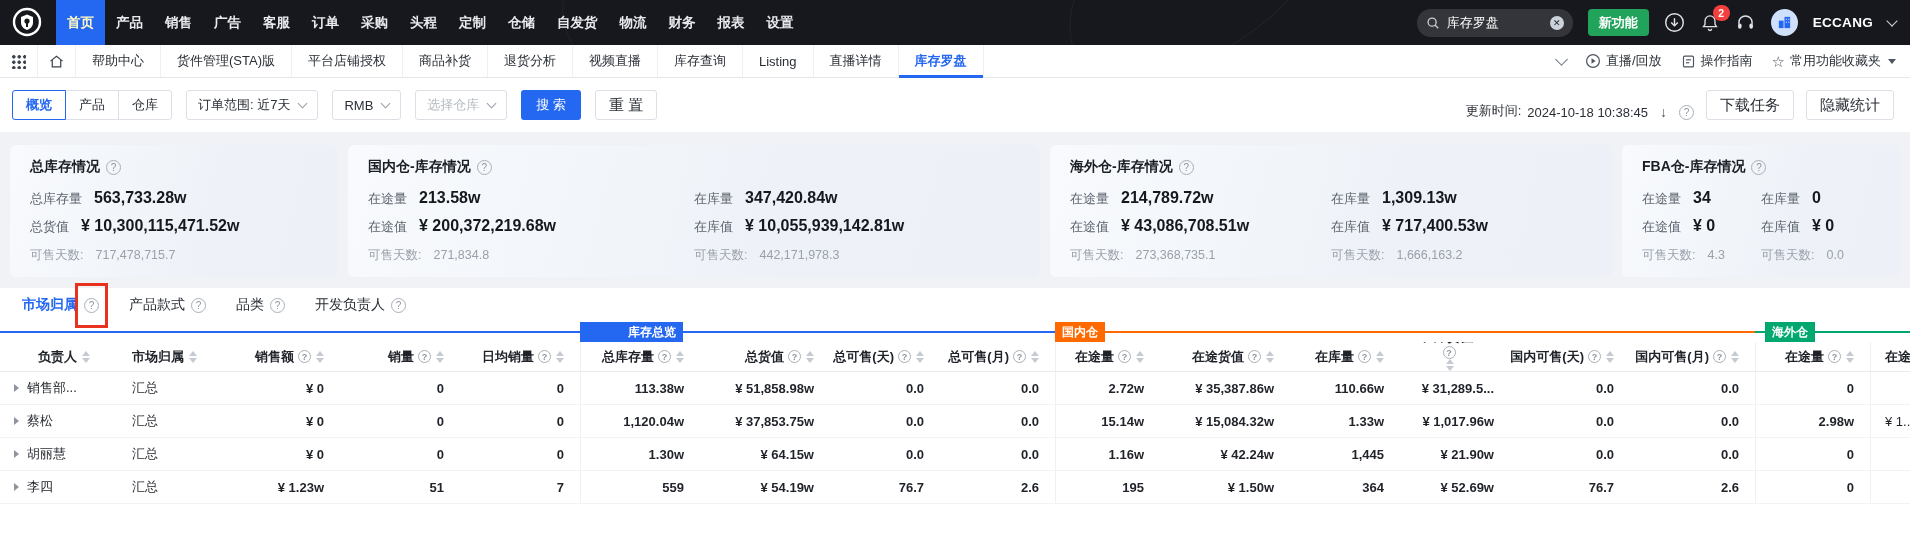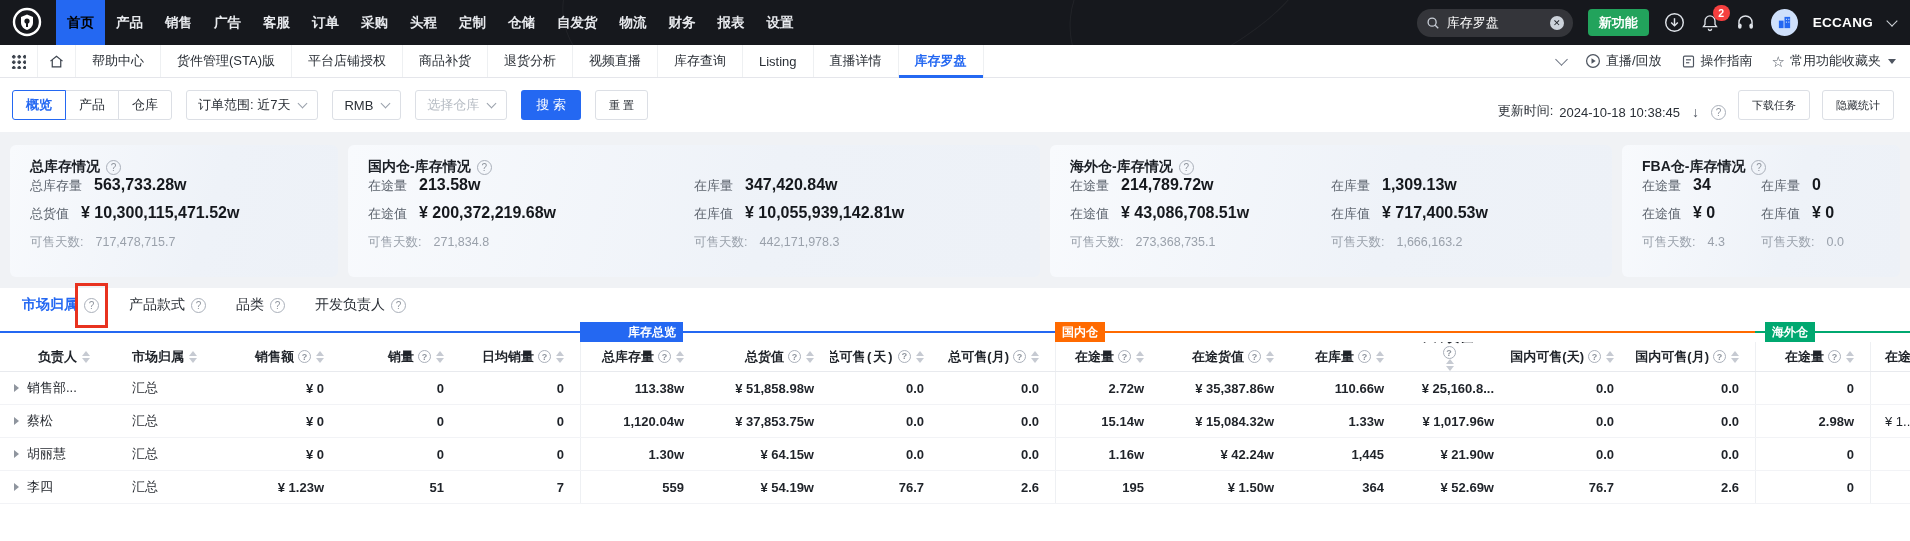--- a/index.html
+++ b/index.html
@@ -8,21 +8,21 @@
   button{font-family:inherit;cursor:pointer}
 
   
   .topbar{height:45px;background:#16181d;display:flex;align-items:stretch;padding:0 14px 0 12px;position:relative;overflow:hidden}
   .topbar::before,.topbar::after{content:"";position:absolute;border:1px solid rgba(255,255,255,.05);border-radius:50%;pointer-events:none}
   .topbar::before{width:760px;height:320px;left:560px;top:-190px;transform:rotate(-7deg)}
   .topbar::after{width:980px;height:400px;right:-140px;top:-140px;transform:rotate(5deg)}
   .logo{width:30px;height:30px;margin:7px 14px 0 0;flex:none;z-index:1}
   .main-nav{display:flex;align-items:stretch;z-index:1}
   .nav-item{display:flex;align-items:center;padding:0 11px;color:#e8eaee;font-size:13.5px;font-weight:600;white-space:nowrap;cursor:pointer}
-  .nav-item.active{background:#2468f2;color:#000000}
+  .nav-item.active{background:#2468f2;color:#fef9c3}
   .topbar-right{margin-left:auto;display:flex;align-items:center;gap:15px;z-index:1}
   .search{display:flex;align-items:center;gap:7px;background:rgba(255,255,255,.13);border-radius:15px;height:28px;padding:0 9px;width:156px}
   .search-input{flex:1;min-width:0;background:transparent;border:none;outline:none;color:#fff;font-size:13px;font-family:inherit}
   .clear-ic{width:14px;height:14px;border-radius:50%;background:#ccd2da;color:#1b1e24;font-size:9px;display:flex;align-items:center;justify-content:center;font-weight:700;flex:none}
   .clear-ic::before{content:"\2715"}
   .btn-green{background:#22a35c;color:#fff;border:none;border-radius:4px;height:27px;padding:0 11px;font-size:13px;font-weight:600}
   .bell-wrap{position:relative;display:flex}
   .badge{position:absolute;top:-8px;right:-10px;background:#f53f3f;color:#fff;border-radius:9px;min-width:17px;height:16px;font-size:10.5px;display:flex;align-items:center;justify-content:center;padding:0 4px;font-weight:700}
   .avatar{width:27px;height:27px;border-radius:50%;background:#cfe0fb;display:flex;align-items:center;justify-content:center;flex:none}
   .acct{color:#fff;font-size:13.5px;font-weight:700;letter-spacing:.3px}
@@ -46,31 +46,31 @@
   .filterbar{height:54px;background:#fff;display:flex;align-items:center;padding:0 16px 0 12px;gap:14px}
   .seg{display:flex}
   .seg-btn{height:30px;padding:0 13px;display:flex;align-items:center;font-size:13px;border:1px solid #dcdfe5;background:#fff;color:#2a2f36;margin-left:-1px}
   .seg-btn:first-child{border-radius:3px 0 0 3px;margin-left:0}
   .seg-btn:last-child{border-radius:0 3px 3px 0}
   .seg-btn.active{border-color:#2468f2;color:#2468f2;font-weight:600;position:relative;z-index:1}
   .dd{height:30px;border:1px solid #dcdfe5;border-radius:3px;display:flex;align-items:center;gap:9px;padding:0 11px;font-size:13px;color:#2a2f36;cursor:pointer;white-space:nowrap;background:#fff}
   .cdn{width:7px;height:7px;border-right:1.4px solid #9aa1ab;border-bottom:1.4px solid #9aa1ab;transform:rotate(45deg);margin-top:-3px;flex:none}
   .dd.placeholder .dd-text{color:#b4bac2}
   .btn-primary{height:30px;padding:0 15px;background:#2468f2;color:#fff;border:none;border-radius:3px;font-size:13px}
-  .btn-plain{height:30px;padding:0 13px;background:#fff;color:#2a2f36;border:1px solid #dcdfe5;border-radius:3px;font-size:11px}
+  .btn-plain{height:30px;padding:0 13px;background:#fff;color:#2a2f36;border:1px solid #dcdfe5;border-radius:3px;font-size:15px}
   .filter-right{margin-left:auto;display:flex;align-items:flex-end;gap:12px;font-size:13px;color:#2a2f36}
   .qicon{width:15px;height:15px;border:1px solid #aab0ba;border-radius:50%;color:#8f959e;font-size:10px;display:inline-flex;align-items:center;justify-content:center;flex:none}
   .qicon::before{content:"?"}
   .dn-arrow{font-size:14px;color:#4e5560}
 
   
   .cards{display:flex;gap:10px;padding:13px 10px 11px;background:#f0f2f5;height:156px}
   .card{background:linear-gradient(105deg,#f8fafd 0%,#eef2f8 60%,#edf1f7 100%);border-radius:6px;padding:13px 20px 10px;height:132px;flex:none}
   .card-1{width:328px}.card-2{width:692px}.card-3{width:562px}.card-4{width:278px}
-  .card-title-row{display:flex;align-items:center;gap:6px;margin-bottom:0}
+  .card-title-row{display:flex;align-items:center;gap:6px;margin-bottom:13px}
   .card-title{font-size:14px;font-weight:700;color:#1b1f25}
   .card-cols{display:flex}
   .card-col{flex:1;display:flex;flex-direction:column;gap:9px}
   .stat-row{display:flex;align-items:baseline;gap:12px}
   .stat-label{font-size:13px;color:#5c636d;flex:none}
   .stat-value{font-size:16px;font-weight:700;color:#15181d;white-space:nowrap}
   .stat-row.muted{margin-top:2px}
   .stat-row.muted .stat-label,.stat-row.muted .stat-value{color:#9aa1ab;font-weight:400;font-size:12.5px}
 
   
@@ -475,21 +475,21 @@
           </span>
         </div>
         <div class="th r" style="width: 130px;">
           <span>总货值</span>
           <span class="qicon"></span>
           <span class="sort">
             <s class="u"></s>
             <s class="d"></s>
           </span>
         </div>
-        <div class="th r" style="width: 110px; font-family: Liberation Mono, monospace;">
+        <div class="th r" style="width: 110px;">
           <span>总可售(天)</span>
           <span class="qicon"></span>
           <span class="sort">
             <s class="u"></s>
             <s class="d"></s>
           </span>
         </div>
         <div class="th r" style="width: 115px;">
           <span>总可售(月)</span>
           <span class="qicon"></span>
@@ -568,21 +568,21 @@
           <div class="td r" style="width: 110px;">¥ 0</div>
           <div class="td r" style="width: 120px;">0</div>
           <div class="td r" style="width: 120px;">0</div>
           <div class="td r bnd" style="width: 120px;">113.38w</div>
           <div class="td r" style="width: 130px;">¥ 51,858.98w</div>
           <div class="td r" style="width: 110px;">0.0</div>
           <div class="td r" style="width: 115px;">0.0</div>
           <div class="td r bnd" style="width: 105px;">2.72w</div>
           <div class="td r" style="width: 130px;">¥ 35,387.86w</div>
           <div class="td r" style="width: 110px;">110.66w</div>
-          <div class="td r" style="width: 110px;">¥ 25,160.8...</div>
+          <div class="td r" style="width: 110px;">¥ 31,289.5...</div>
           <div class="td r" style="width: 120px;">0.0</div>
           <div class="td r" style="width: 125px;">0.0</div>
           <div class="td r bnd" style="width: 115px;">0</div>
           <div class="td l bnd" style="width: 155px;"></div>
         </div>
         <div class="tr">
           <div class="td l name-cell" style="width: 118px;">
             <span class="caret"></span>
             <span class="row-name">蔡松</span>
           </div>

